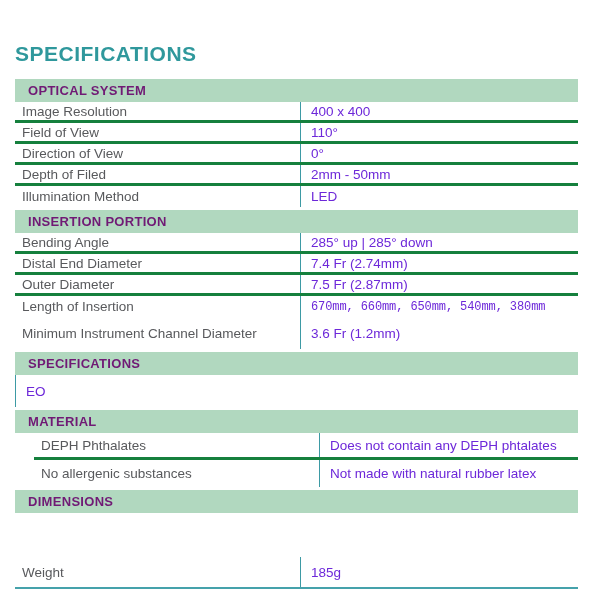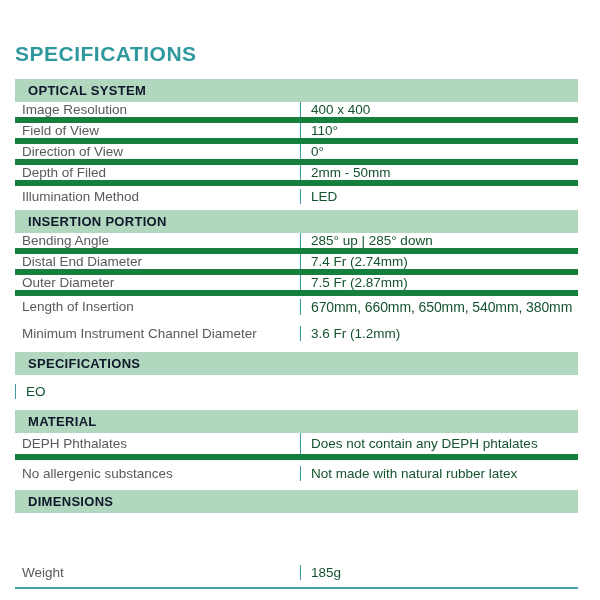--- a/index.html
+++ b/index.html
@@ -10,45 +10,45 @@
   }
   .sheet{position:relative;width:600px;height:600px;background:#ffffff;overflow:hidden;}
   .page-title{
     position:absolute;left:15px;top:42px;
     font-size:21px;font-weight:bold;color:#2f989c;letter-spacing:0.5px;
   }
   .spec-table{position:absolute;left:15px;top:79px;width:563px;}
   .sec-header{
     height:23px;background:#b1d8bf;display:flex;align-items:center;
     padding-left:13px;box-sizing:border-box;
-    font-size:13px;font-weight:bold;color:#0f172a;letter-spacing:0.3px;
+    font-size:13px;font-weight:bold;color:#701a75;letter-spacing:0.3px;
     margin-top:3px;
   }
   .sec-header.first{margin-top:0;}
   .row{
     display:flex;align-items:stretch;
-    border-bottom:6px solid #15803d;box-sizing:border-box;
+    border-bottom:3px solid #15803d;box-sizing:border-box;
   }
-  .row.noline{border-bottom:none;align-items:center;}
+  .row.noline{border-bottom:none;}
   .h21{height:21px;}
-  .h27{height:27px;}
+  .h27{height:27px;margin-left:19px;}
   .h30{height:30px;margin-top:44px;}
   .h32{height:32px;}
   .cell-label{
     width:285px;box-sizing:border-box;padding-left:7px;
     display:flex;align-items:center;
     font-size:13.5px;color:#58595c;
   }
   .cell-value{
     flex:1;box-sizing:border-box;padding-left:10px;
     border-left:1px solid #3d9aa4;
     display:flex;align-items:center;
-    font-size:13.5px;color:#14532d;
+    font-size:13.5px;color:#6d28d9;
   }
-  .cell-value.small{font-size:14px;letter-spacing:-0.1px;}
+  .cell-value.small{font-size:12px;letter-spacing:-0.1px;font-family:Liberation Mono, monospace;}
   .table-bottom-line{height:2px;background:#45a2ab;}
 </style>
 </head>
 <body>
 
 <div class="sheet">
 
   <div class="page-title">SPECIFICATIONS</div>
 
   <div class="spec-table">

